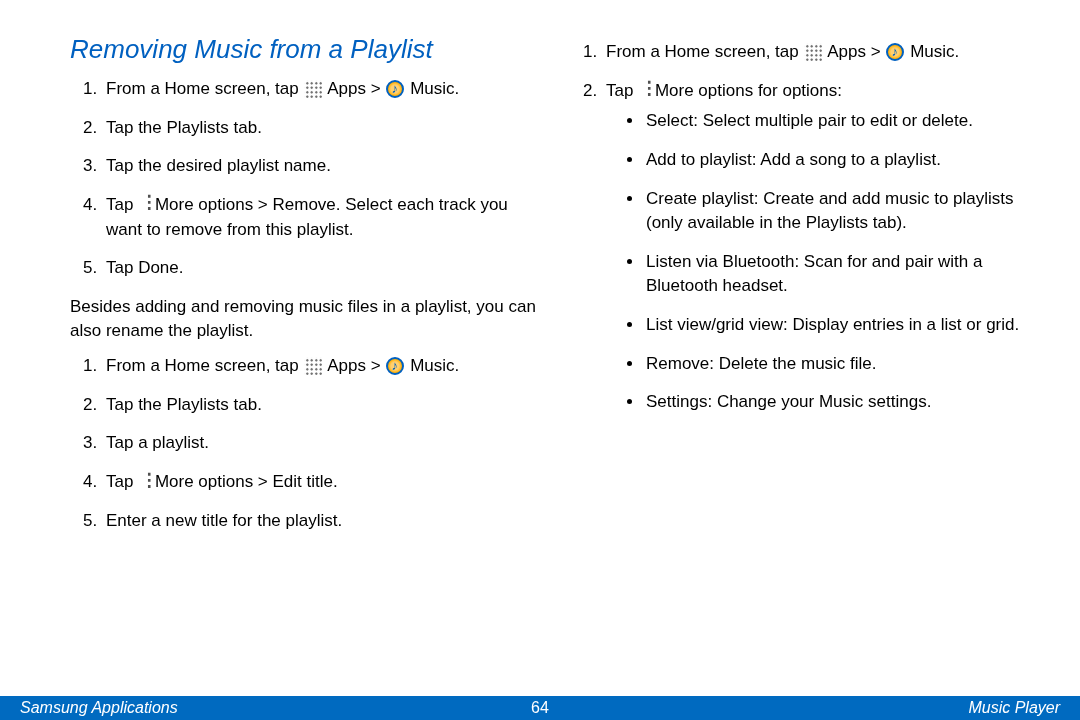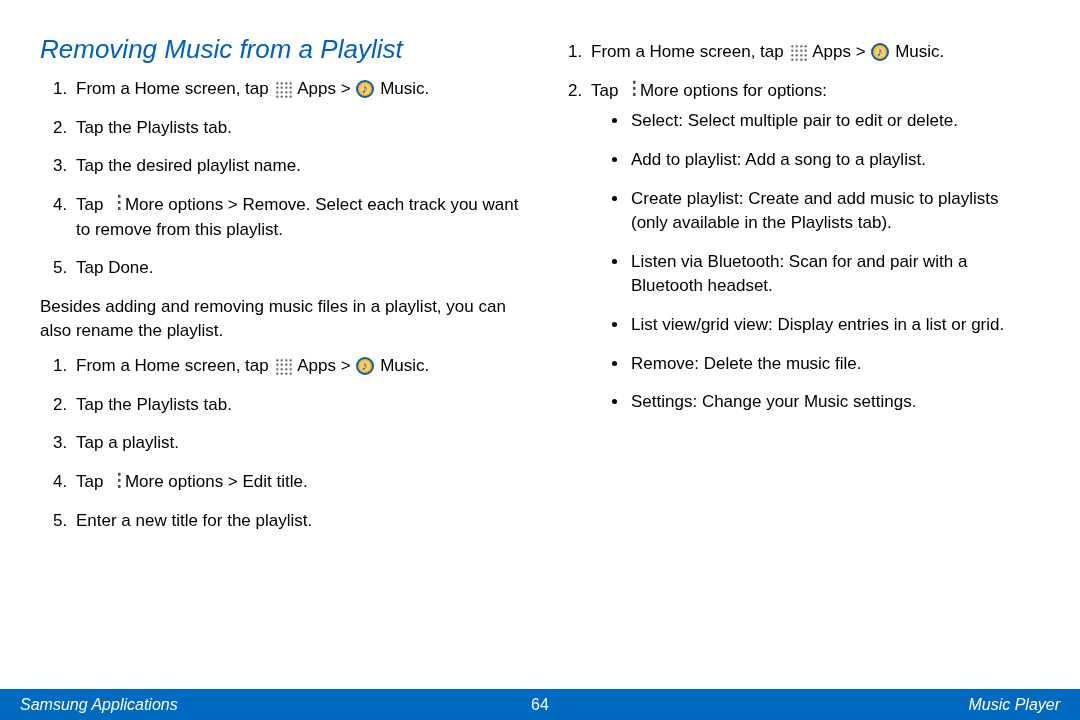--- a/index.html
+++ b/index.html
@@ -11,20 +11,21 @@
     color: #000;
     position: relative;
     background: #fff;
     overflow: hidden;
   }
   .page {
     display: flex;
     padding: 30px 40px 0 40px;
     gap: 30px;
     height: 670px;
+    margin-left: 30px;
   }
   .col {
     flex: 1;
     min-width: 0;
   }
   h2 {
     font-family: Arial, Helvetica, sans-serif;
     font-style: italic;
     font-weight: 400;
     color: #0060c0;
@@ -56,21 +57,21 @@
     margin-bottom: 14px;
     line-height: 1.45;
     padding-left: 2px;
   }
   b { font-weight: normal; }
   .footer {
     position: absolute;
     bottom: 0;
     left: 0;
     right: 0;
-    height: 31px;
+    height: 24px;
     background: #006ac0;
     color: #fff;
     display: flex;
     align-items: center;
     justify-content: space-between;
     padding: 0 20px;
     font-size: 16px;
     font-style: italic;
   }
   .footer .center {

